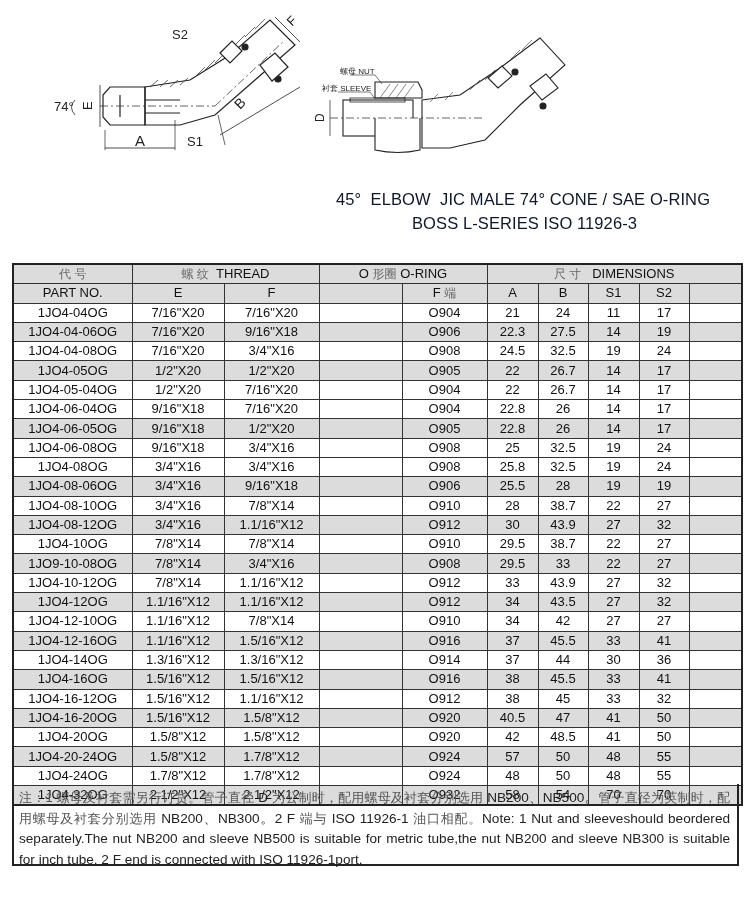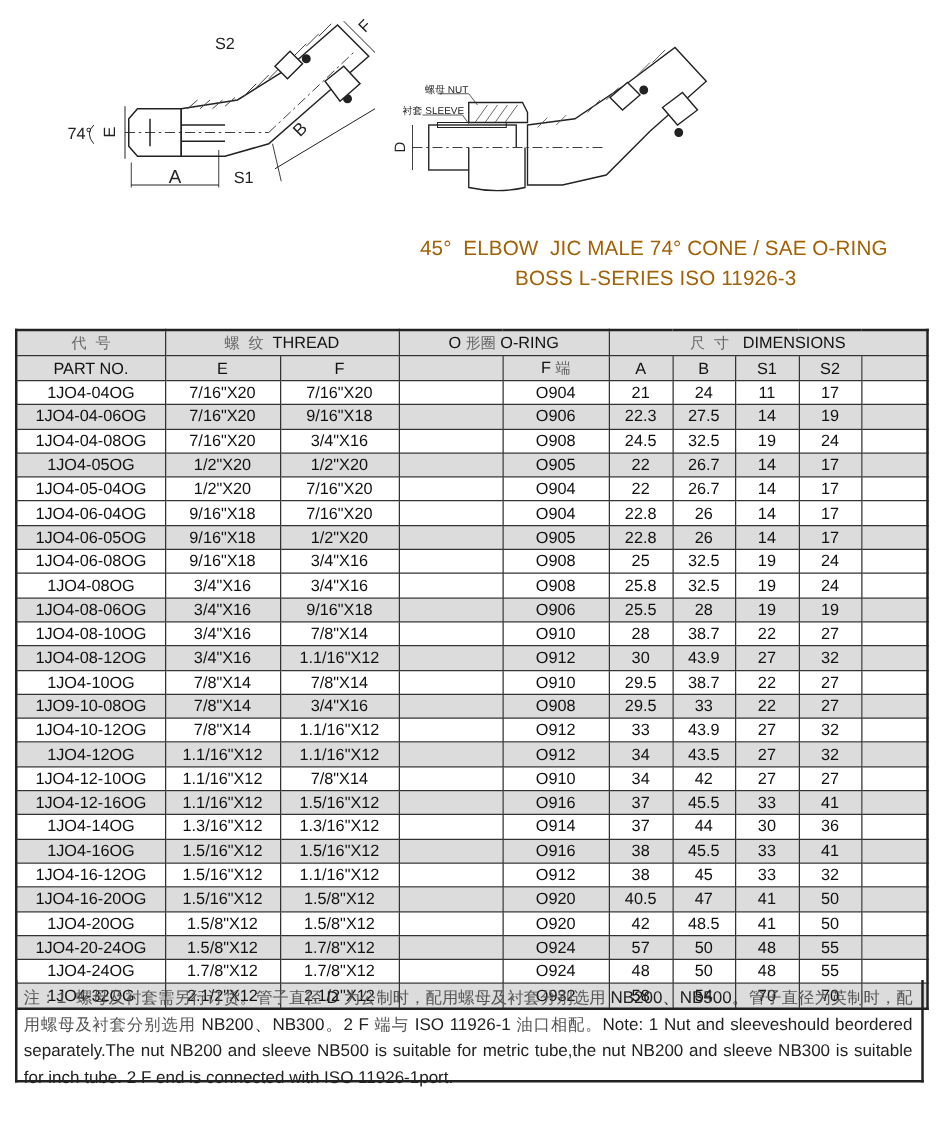--- a/index.html
+++ b/index.html
@@ -1,29 +1,29 @@
 <!DOCTYPE html>
 <html><head>
 <meta charset="utf-8">
 <style>
   html, body { margin:0; padding:0; background:#ffffff; }
   body { width:750px; height:918px; position:relative; overflow:hidden;
          font-family:"Liberation Sans", sans-serif; color:#1a1a1a; }
   .diagram { position:absolute; }
   .title { position:absolute; font-family:"Liberation Sans", sans-serif; font-size:16.5px;
-           color:#a16207; letter-spacing:0.1px; white-space:pre; }
+           color:#0f172a; letter-spacing:0.1px; white-space:pre; }
   table.spec { position:absolute; left:12px; top:263px; width:729px;
                border-collapse:collapse; table-layout:fixed; font-size:13px; }
   table.spec td { border:1px solid #333; text-align:center; padding:0; height:18.3px;
                   line-height:18px; white-space:nowrap; overflow:hidden; color:#111; }
   table.spec tr.hdr td { background:#dcdcdc; }
   table.spec tr.odd td { background:#ffffff; }
   table.spec tr.even td { background:#dcdcdc; }
   table.spec { border:2px solid #222; }
-  .cn { font-family:Liberation Mono, monospace; color:#666; font-size:12px; }
+  .cn { font-family:Liberation Sans, sans-serif; color:#666; font-size:12px; }
   .notes { position:absolute; left:12px; top:784px; width:711px; height:72px;
            border:2px solid #222; border-top:none; padding:4px 7px 4px 5px;
            font-size:13.6px; line-height:20.5px; color:#222; text-align:justify; }
   .notes .cn { font-size:13px; color:#555; }
 </style>
 </head>
 <body>
 
 <svg class="diagram" style="left:40px; top:5px;" width="260" height="150" viewBox="0 0 260 150">
   <g fill="none" stroke="#222" stroke-width="1.2">

